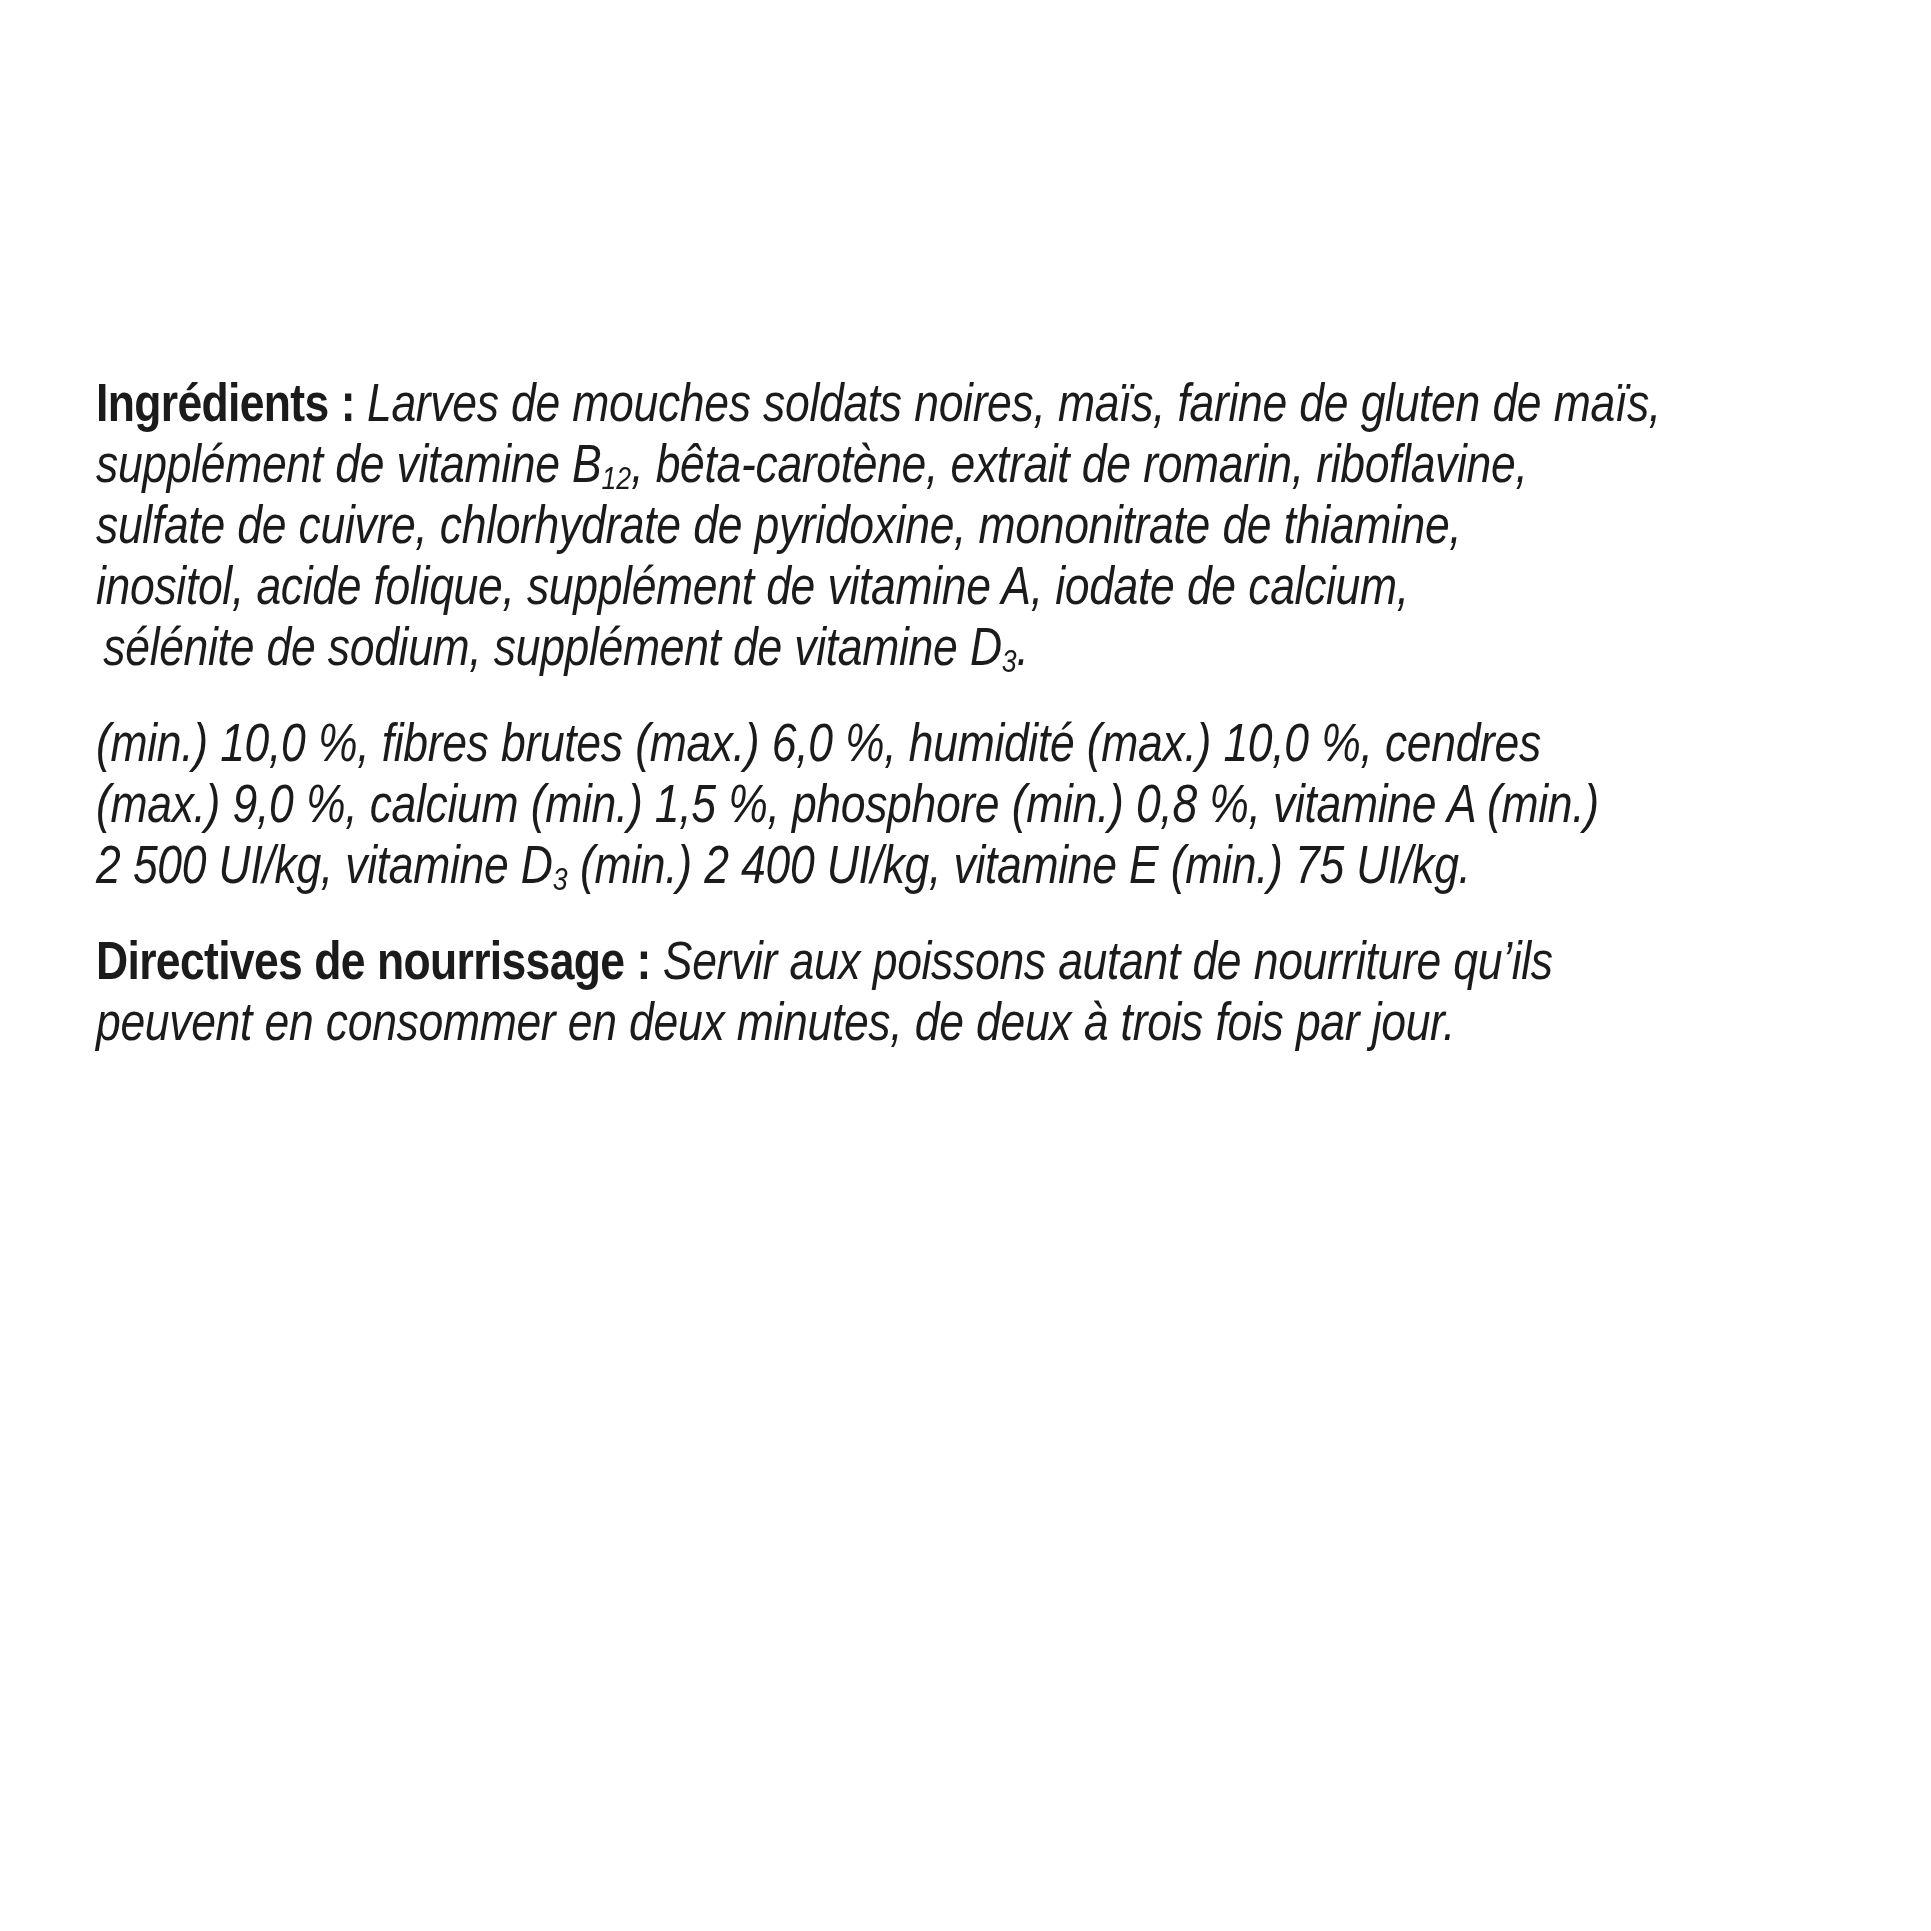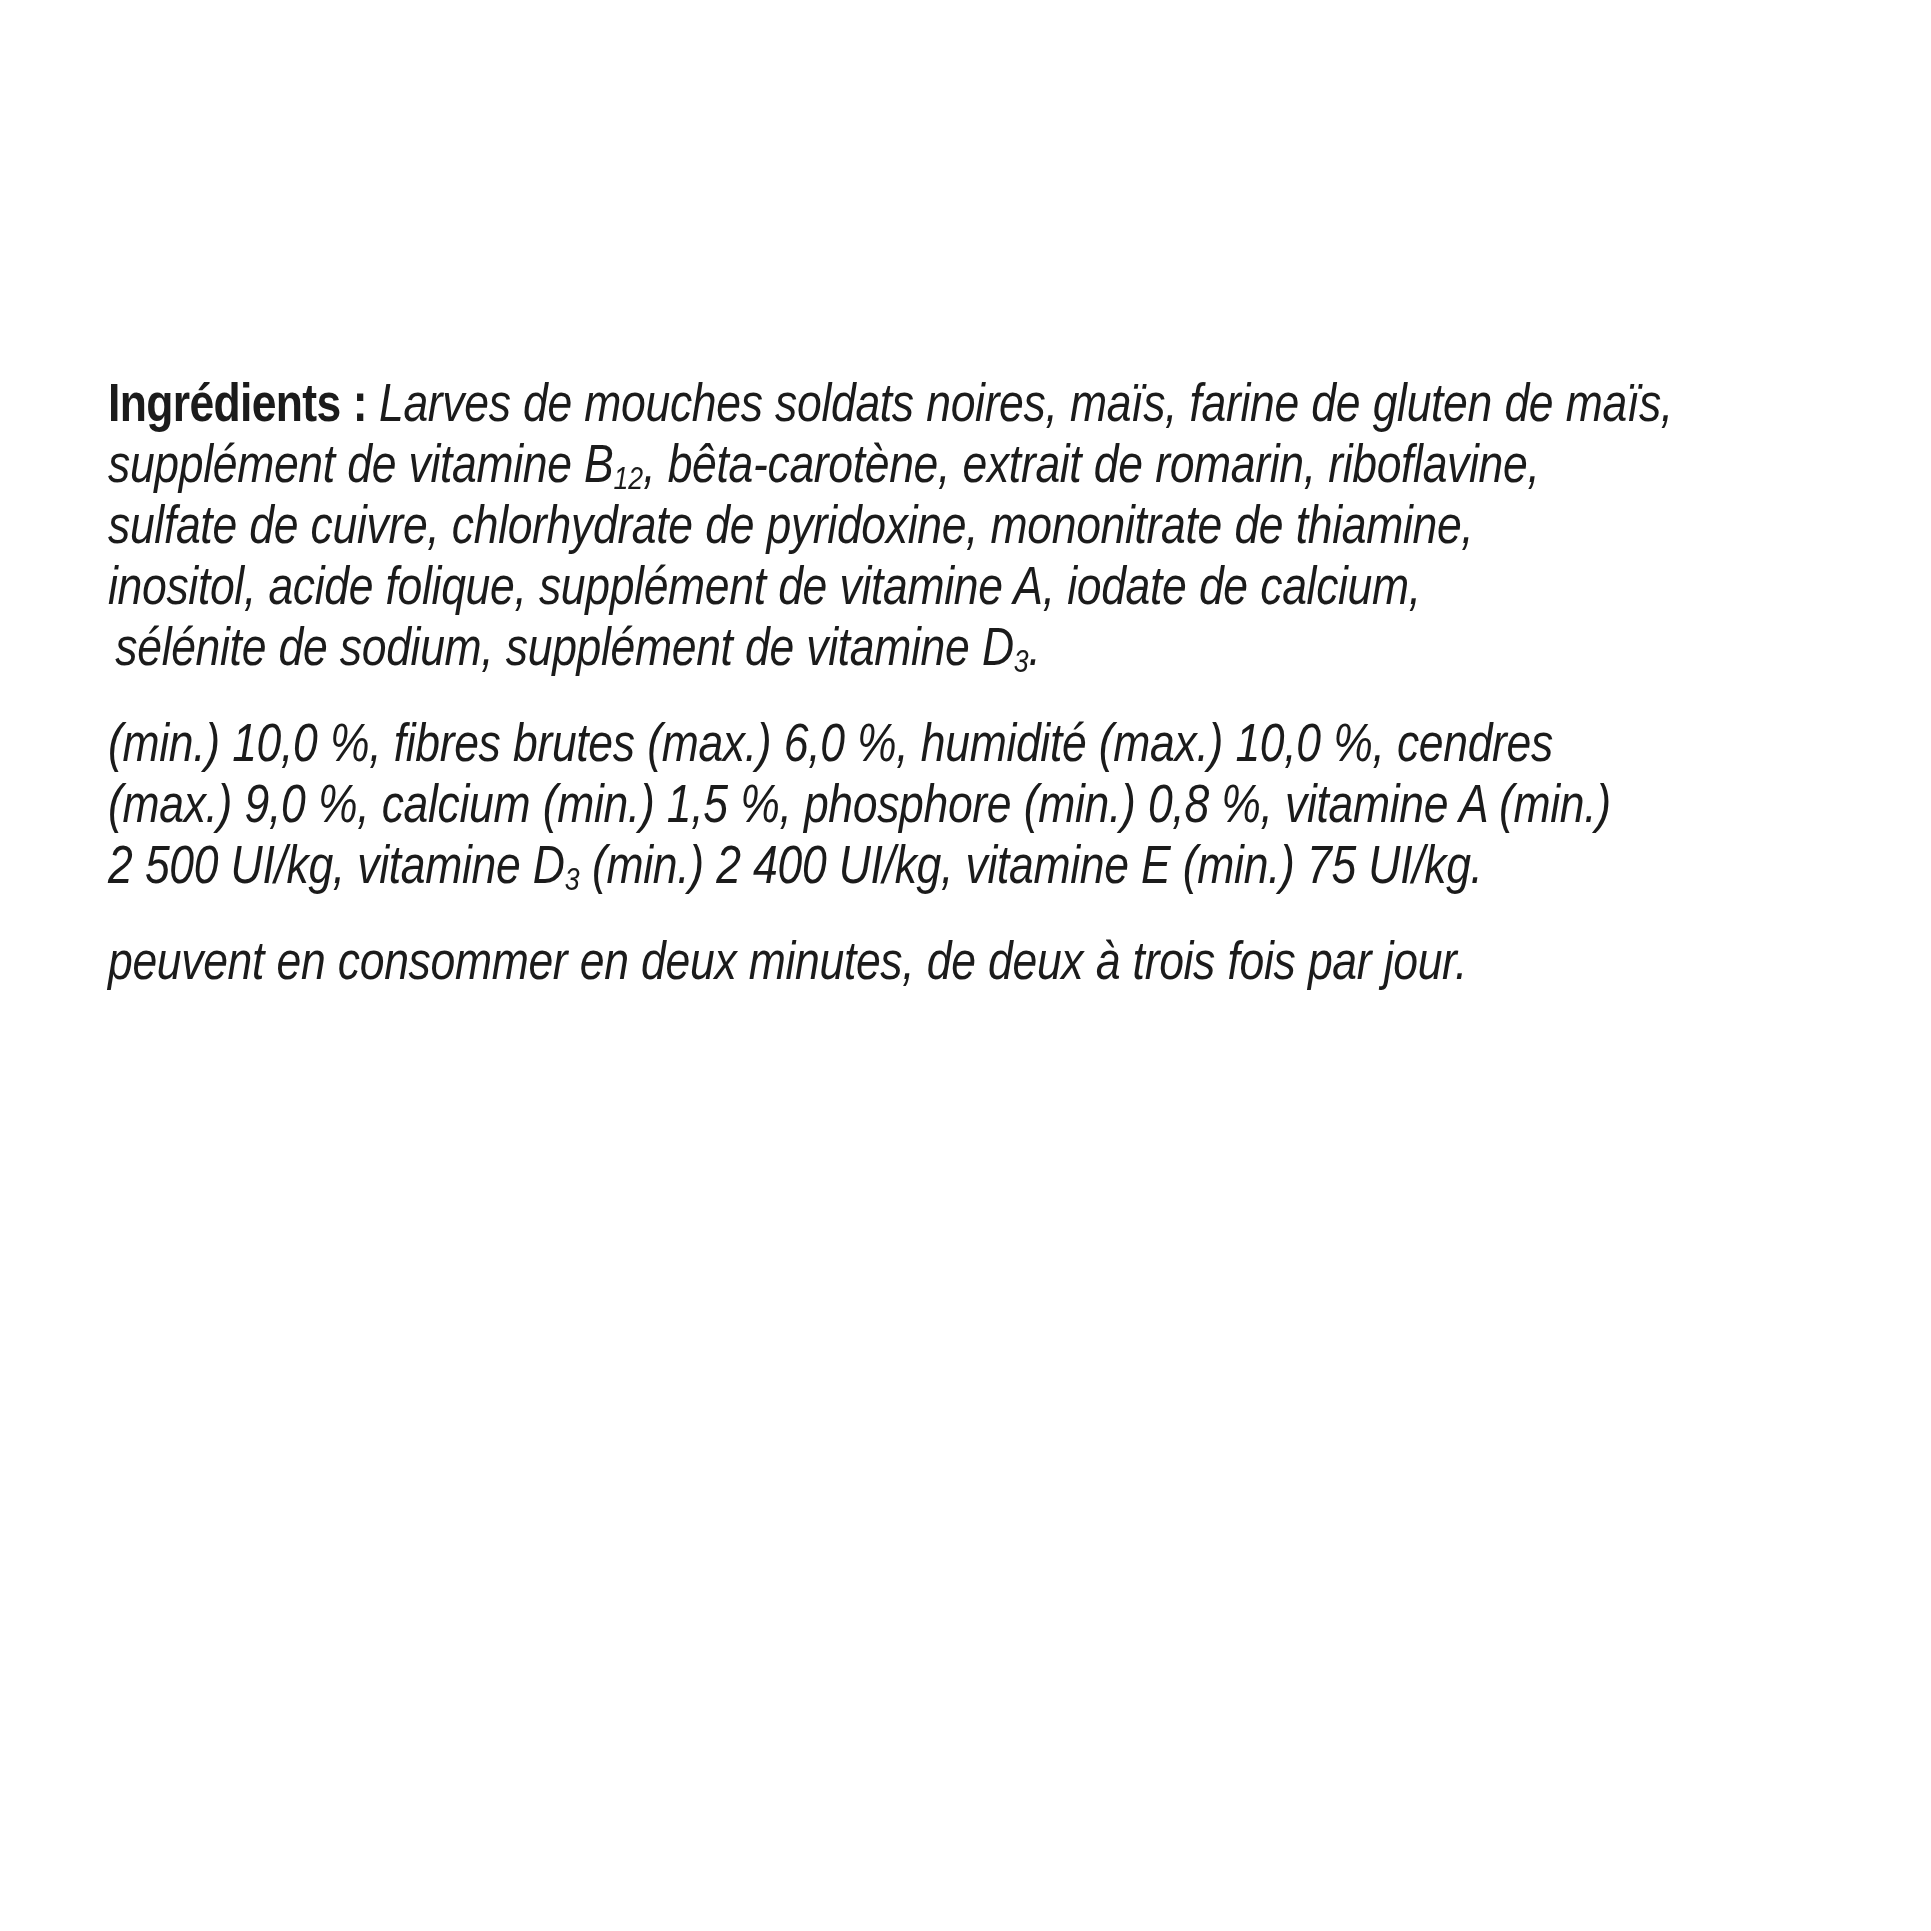--- a/index.html
+++ b/index.html
@@ -26,21 +26,21 @@
 
   .label-body {
     position: absolute;
     left: 92px;
     top: 372px;
     width: 1748px;
   }
 
   
   .panel-para {
-    margin: 0 0 35px 16px;
+    margin: 0 0 35px 4px;
     color: #1b1b1b;
     font-size: 53px;
     line-height: 61px;
     letter-spacing: -0.4px;
     word-spacing: 0.5px;
     text-align: left;
   }
   .panel-para:last-child {
     margin-bottom: 0;
   }
@@ -106,18 +106,19 @@
       <span class="line"><span class="squeeze copy indent-sp"><span>sélénite de sodium, supplément de vitamine D</span><sub>3</sub><span>.</span></span></span>
     </p>
 
     <p class="panel-para">
       <span class="line"><span class="squeeze copy">(min.) 10,0 %, fibres brutes (max.) 6,0 %, humidité (max.) 10,0 %, cendres</span></span>
       <span class="line"><span class="squeeze copy">(max.) 9,0 %, calcium (min.) 1,5 %, phosphore (min.) 0,8 %, vitamine A (min.)</span></span>
       <span class="line"><span class="squeeze copy"><span>2 500 UI/kg, vitamine D</span><sub>3</sub><span> (min.) 2 400 UI/kg, vitamine E (min.) 75 UI/kg.</span></span></span>
     </p>
 
     <p class="panel-para">
+      <span class="line"><span class="squeeze"><span class="term">Directives de nourrissage : </span><span class="copy">Servir aux poissons autant de nourriture qu’ils</span></span></span>
       <span class="line"><span class="squeeze copy">peuvent en consommer en deux minutes, de deux à trois fois par jour.</span></span>
     </p>
 
   </div>
 </div>
 
 
 </body></html>

